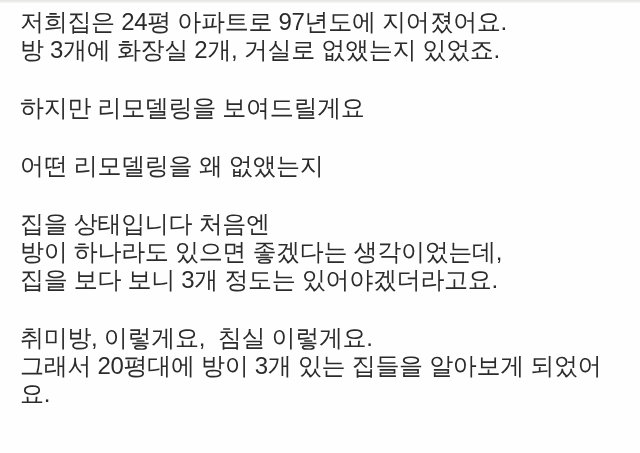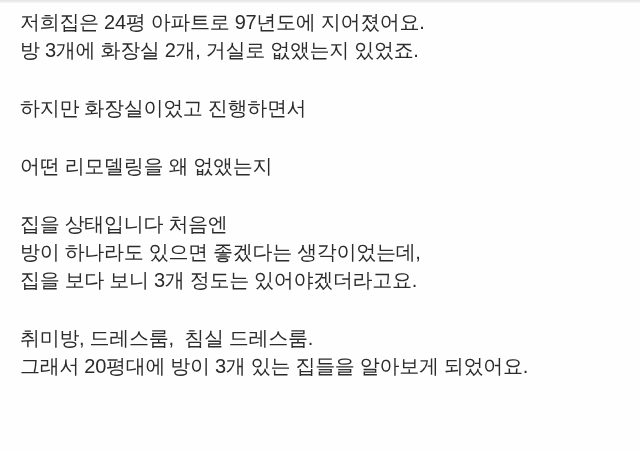--- a/index.html
+++ b/index.html
@@ -26,50 +26,50 @@
   .content {
     position: absolute;
     top: 8px;
     left: 20px;
     right: 10px;
   }
   .paragraph {
     margin: 0 0 30px 0;
   }
   .line {
-    font-size: 20px;
+    font-size: 24px;
     line-height: 28px;
     white-space: pre-wrap;
     letter-spacing: -0.3px;
   }
 </style>
 </head>
 <body>
 
 <div class="top-edge"></div>
 
 <div class="content">
 
   <div class="paragraph">
     <div class="line">저희집은 24평 아파트로 97년도에 지어졌어요.</div>
     <div class="line">방 3개에 화장실 2개, 거실로 없앴는지 있었죠.</div>
   </div>
 
   <div class="paragraph">
-    <div class="line">하지만 화장실이었고 진행하면서</div>
+    <div class="line">하지만 리모델링을 보여드릴게요</div>
   </div>
 
   <div class="paragraph">
     <div class="line">어떤 리모델링을 왜 없앴는지</div>
   </div>
 
   <div class="paragraph">
     <div class="line">집을 상태입니다 처음엔</div>
     <div class="line">방이 하나라도 있으면 좋겠다는 생각이었는데,</div>
     <div class="line">집을 보다 보니 3개 정도는 있어야겠더라고요.</div>
   </div>
 
   <div class="paragraph">
-    <div class="line">취미방, 드레스룸,  침실 드레스룸.</div>
+    <div class="line">취미방, 이렇게요,  침실 이렇게요.</div>
     <div class="line">그래서 20평대에 방이 3개 있는 집들을 알아보게 되었어요.</div>
   </div>
 
 </div>
 
 </body></html>

